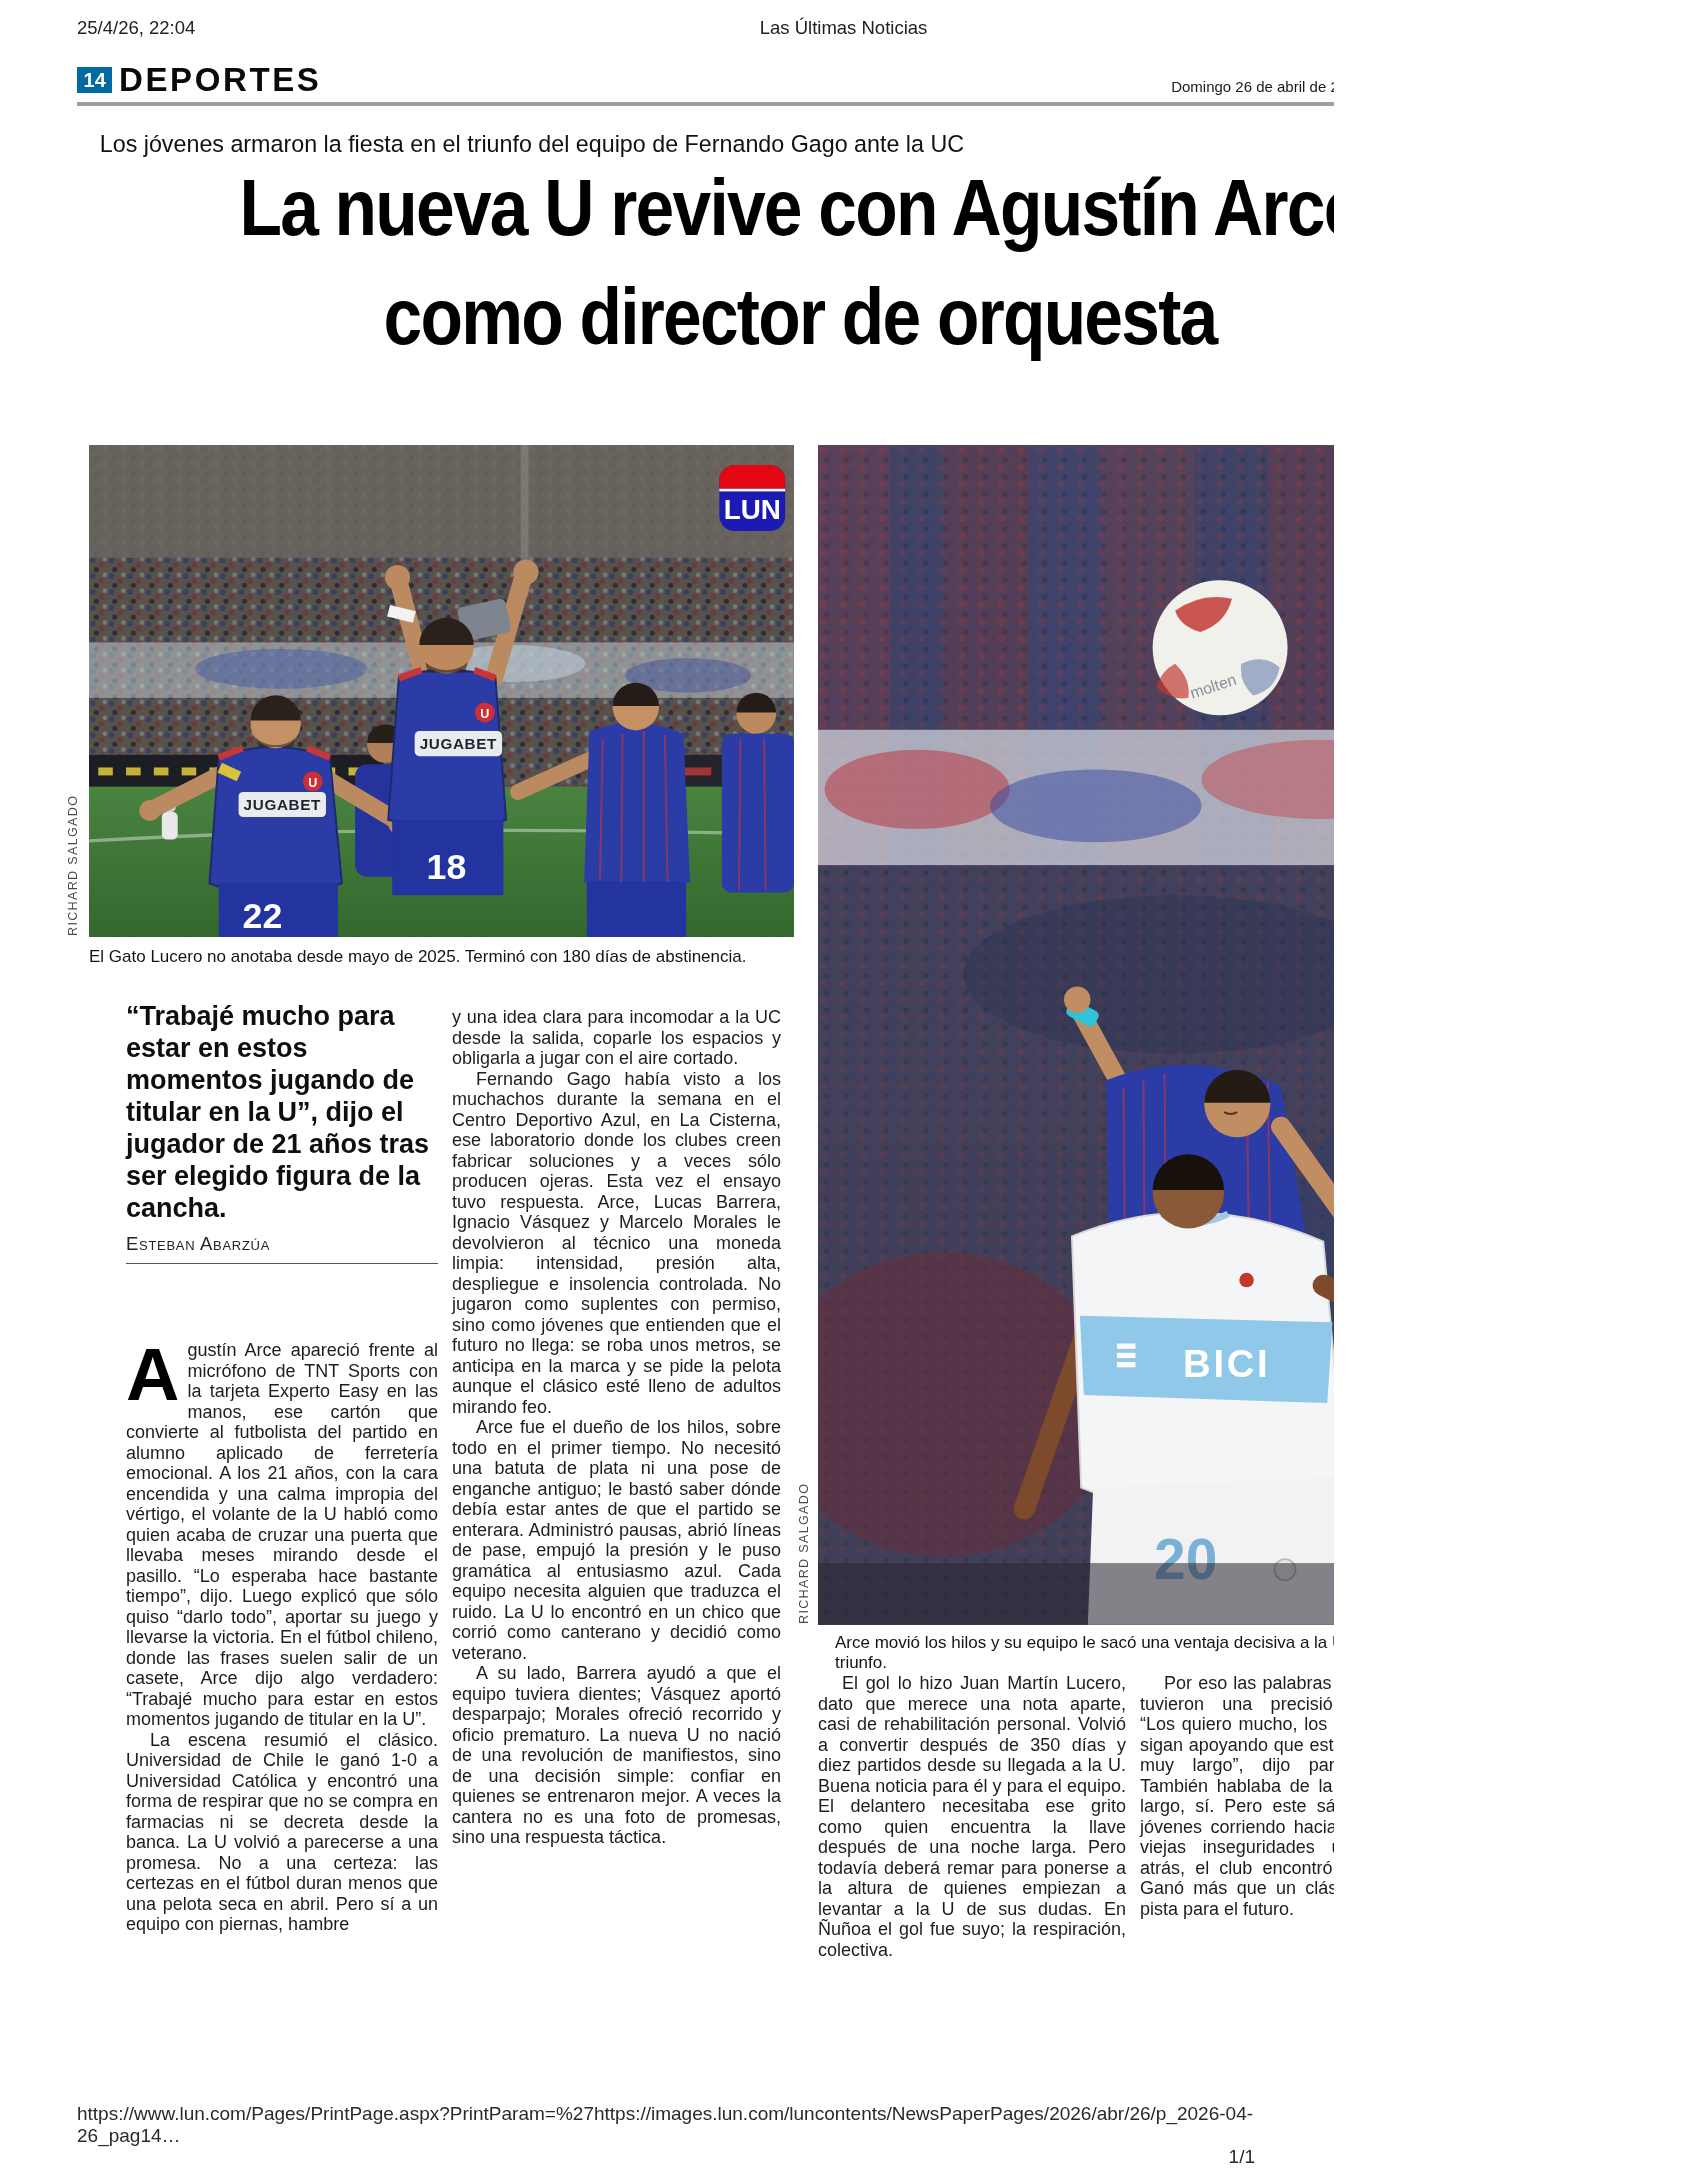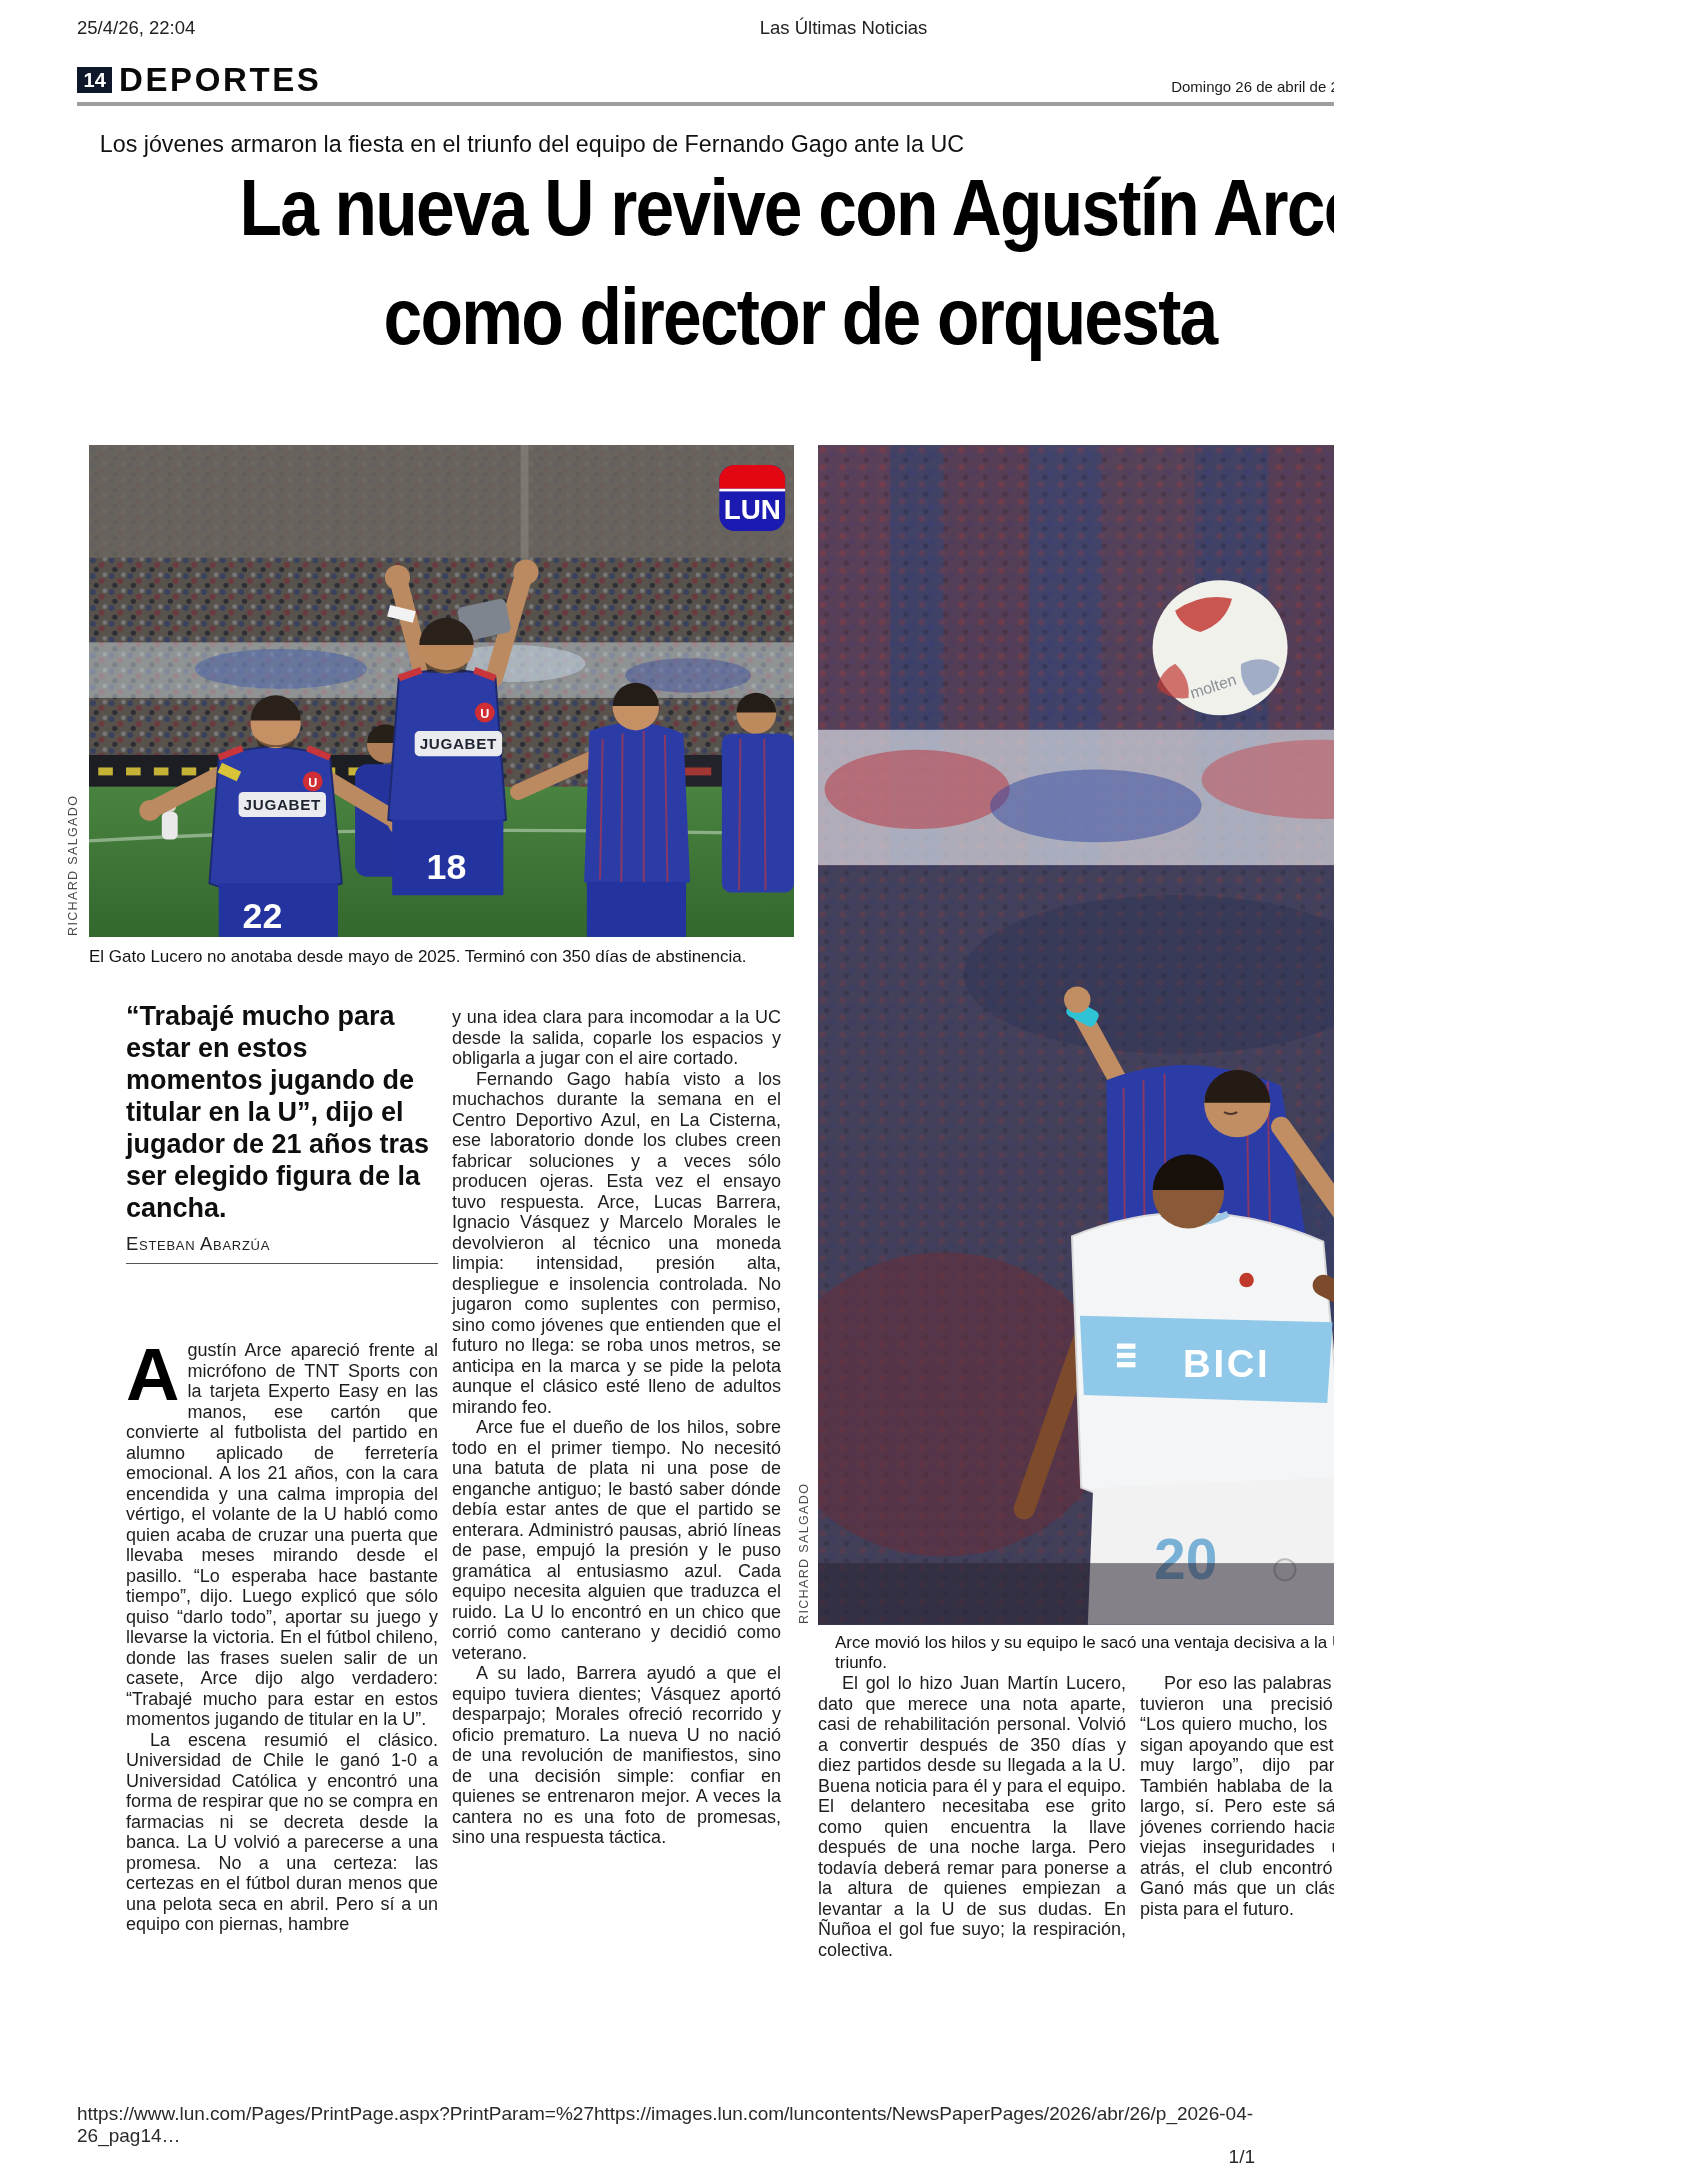--- a/index.html
+++ b/index.html
@@ -8,21 +8,21 @@
 
   
   .print-datetime{position:absolute;left:77px;top:17px;font-size:18.5px;color:#222;}
   .print-title{position:absolute;left:0;top:17px;width:1687px;text-align:center;font-size:18.5px;color:#222;}
 
   
   .masthead{position:absolute;left:77px;top:62px;width:1446px;height:37px;
             border-bottom:4px solid #9e9e9e;display:flex;justify-content:space-between;
             align-items:flex-end;padding-bottom:2.6px;box-sizing:content-box;}
   .mh-left{display:flex;align-items:center;gap:6.6px;}
-  .page-badge{display:inline-block;background:#0f172a;color:#fff;font-weight:bold;
+  .page-badge{display:inline-block;background:#0369a1;color:#fff;font-weight:bold;
               font-size:20px;padding:2px 6.6px;line-height:1.1;}
   .section-title{font-size:33px;font-weight:bold;letter-spacing:2.6px;color:#0a0a0a;}
   .mh-right{font-size:15px;color:#1a1a1a;padding-bottom:4px;}
   .mh-right b{font-weight:bold;}
 
   
   .kicker{position:absolute;left:77px;top:130px;width:1446px;text-align:left;
           font-size:24.5px;color:#111;}
   .kicker .cond{display:inline-block;transform:scaleX(.95);transform-origin:center;}
   .headline{position:absolute;left:77px;top:153px;width:1446px;margin:0;text-align:center;
@@ -207,21 +207,21 @@
         <g clip-path="url(#lc1)">
           <rect width="100" height="100" fill="#1b1bb2"></rect>
           <rect width="100" height="36" fill="#e30613"></rect>
           <rect y="36" width="100" height="4" fill="#fff"></rect>
         </g>
         <text x="50" y="82" font-size="42" font-weight="bold" fill="#fff" text-anchor="middle">LUN</text>
       </g>
     </svg>
   </figure>
   <div class="photo-credit credit-left">RICHARD SALGADO</div>
-  <div class="caption caption-left">El Gato Lucero no anotaba desde mayo de 2025. Terminó con 350 días de abstinencia.</div>
+  <div class="caption caption-left">El Gato Lucero no anotaba desde mayo de 2025. Terminó con 180 días de abstinencia.</div>
 
   <figure class="photo photo-right" style="margin:0;">
     <svg viewBox="0 0 1066 1783">
       <defs>
         <pattern id="cr" width="30" height="26" patternUnits="userSpaceOnUse">
           <rect width="30" height="26" fill="#3d4066"></rect>
           <circle cx="7" cy="7" r="5" fill="#8c3a44" opacity=".7"></circle>
           <circle cx="21" cy="15" r="5" fill="#2c3a7c" opacity=".7"></circle>
           <circle cx="13" cy="22" r="4" fill="#1f2340" opacity=".8"></circle>
         </pattern>

